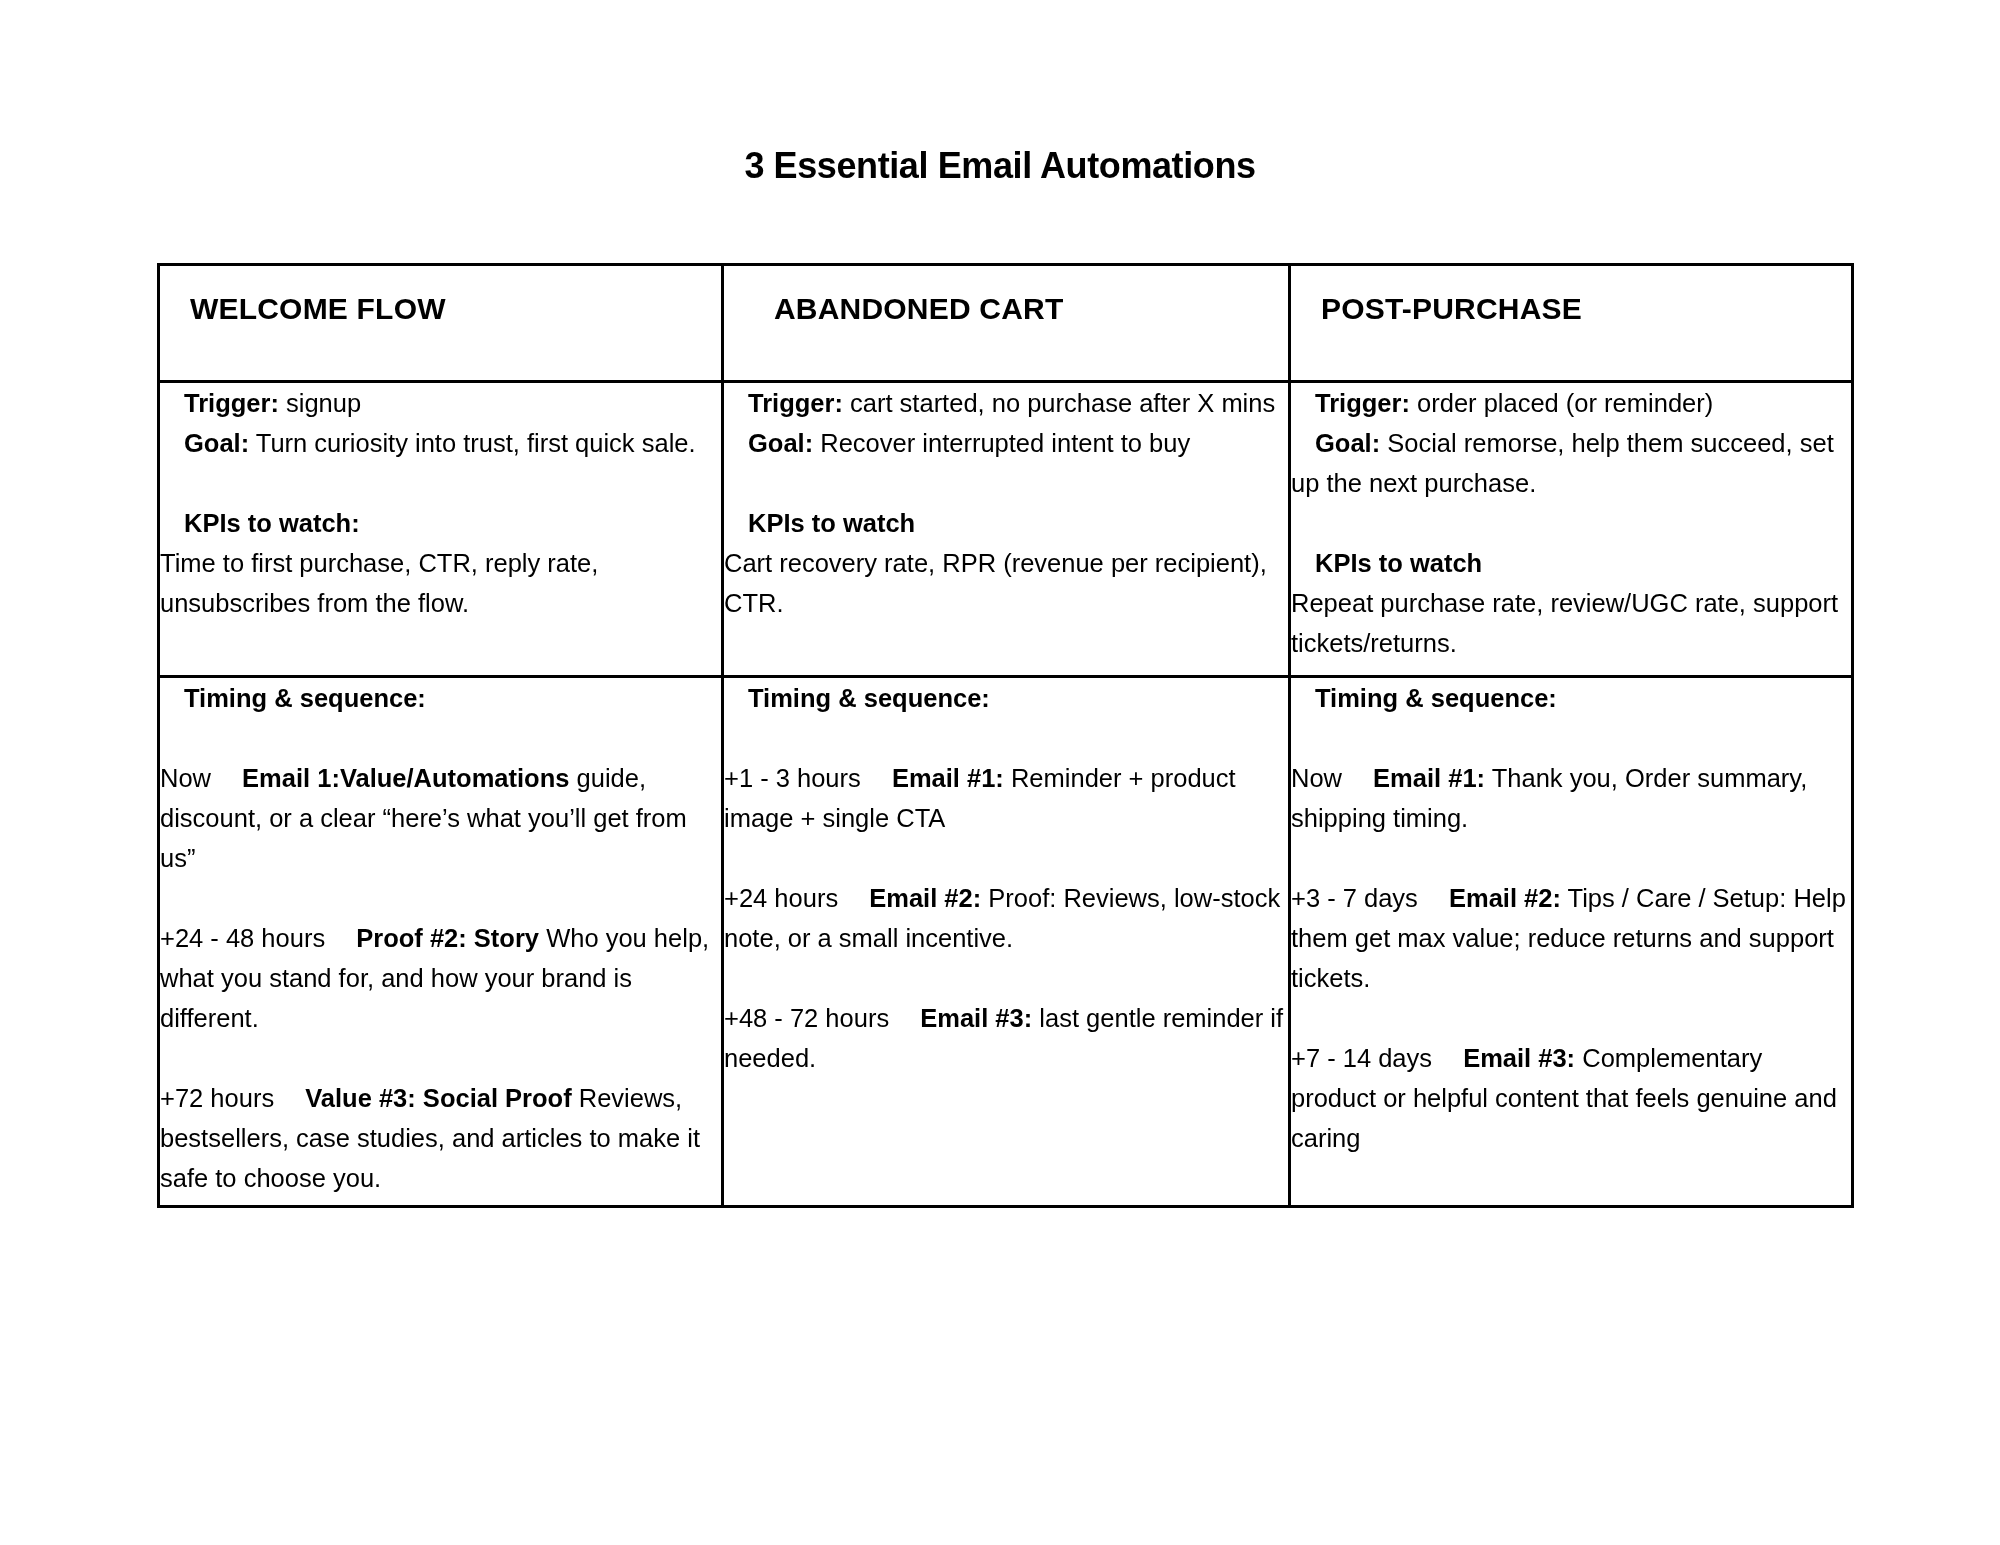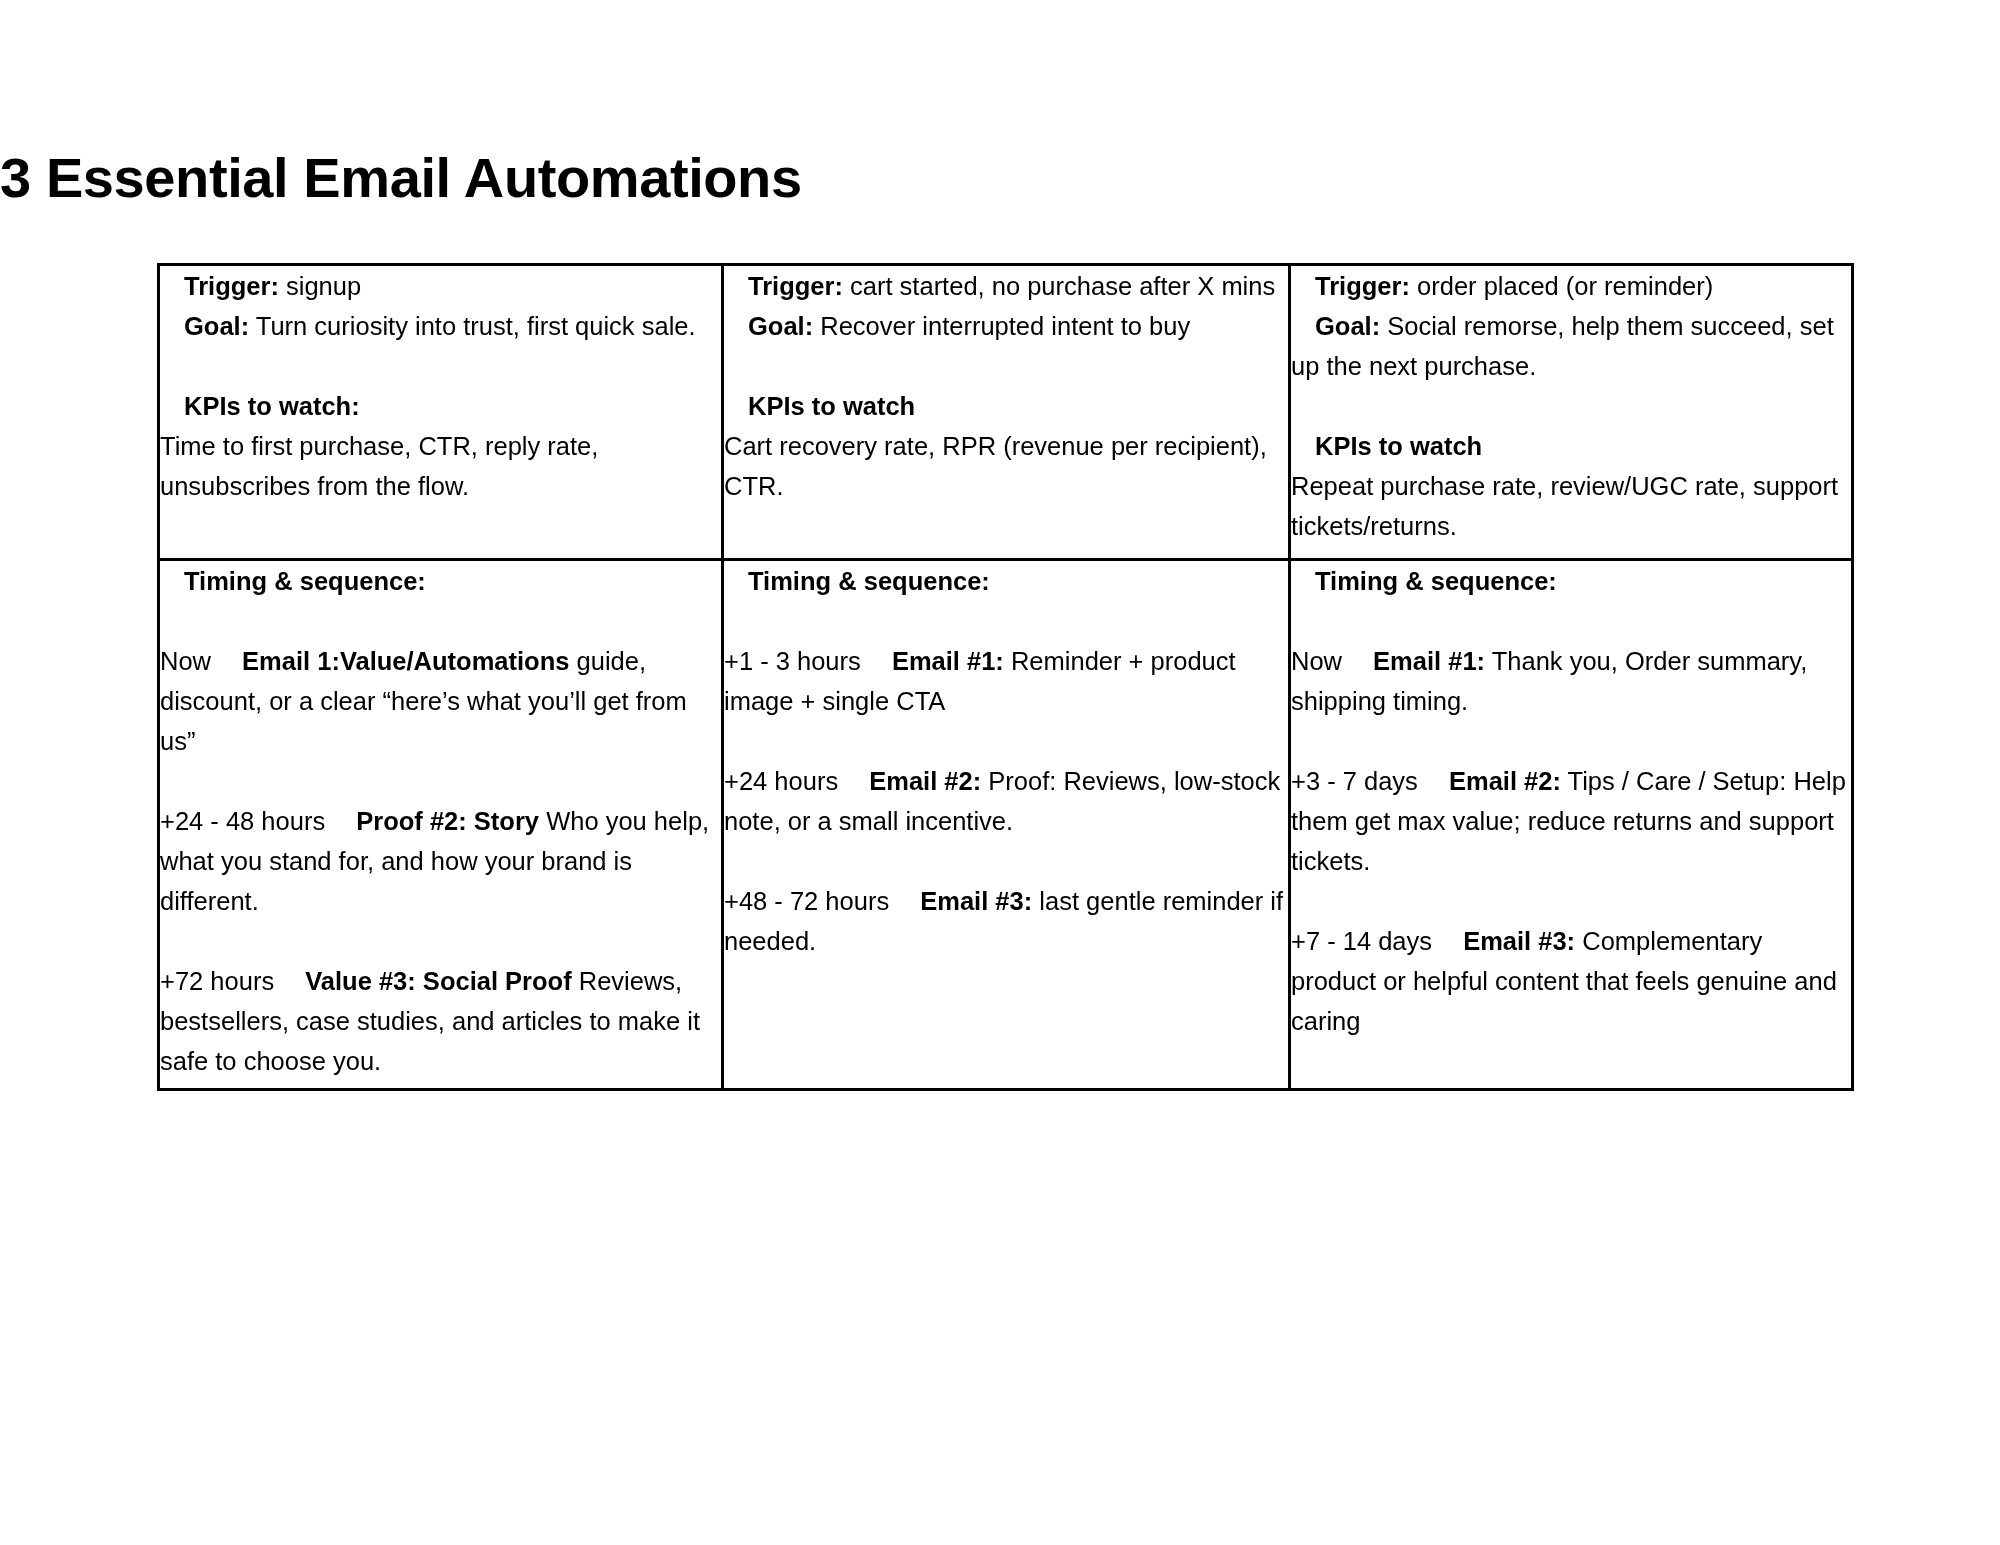--- a/index.html
+++ b/index.html
@@ -18,21 +18,22 @@
     position: relative;
     width: 2000px;
     height: 1545px;
     background: #ffffff;
   }
   .doc-title {
     position: absolute;
     top: 144px;
     left: 0;
     width: 2000px;
-    font-size: 56px;
+    text-align: center;
+    font-size: 36px;
     font-weight: bold;
     letter-spacing: -0.4px;
     line-height: 1.2;
   }
   .table {
     position: absolute;
     left: 157px;
     top: 263px;
     width: 1685px;
     border-collapse: collapse;
@@ -85,20 +86,31 @@
 </style>
 </head>
 <body>
 
 <div class="page">
 
   <div class="doc-title">3 Essential Email Automations</div>
 
   <table class="table">
     <tbody>
+      <tr>
+        <td class="col-1 header-cell">
+          <div class="header-label hdr-indent-sm">WELCOME FLOW</div>
+        </td>
+        <td class="col-2 header-cell">
+          <div class="header-label hdr-indent-lg">ABANDONED CART</div>
+        </td>
+        <td class="col-3 header-cell">
+          <div class="header-label hdr-indent-sm">POST-PURCHASE</div>
+        </td>
+      </tr>
 
       <tr>
         <td class="col-1 body-cell mid-cell">
           <div class="para">
               <div><b>Trigger:</b><span> signup</span></div>
               <div><b>Goal:</b><span> Turn curiosity into trust, first quick sale.</span></div>
             </div>
           <div class="para spaced-top">
             <b>KPIs to watch:</b>
           </div>

